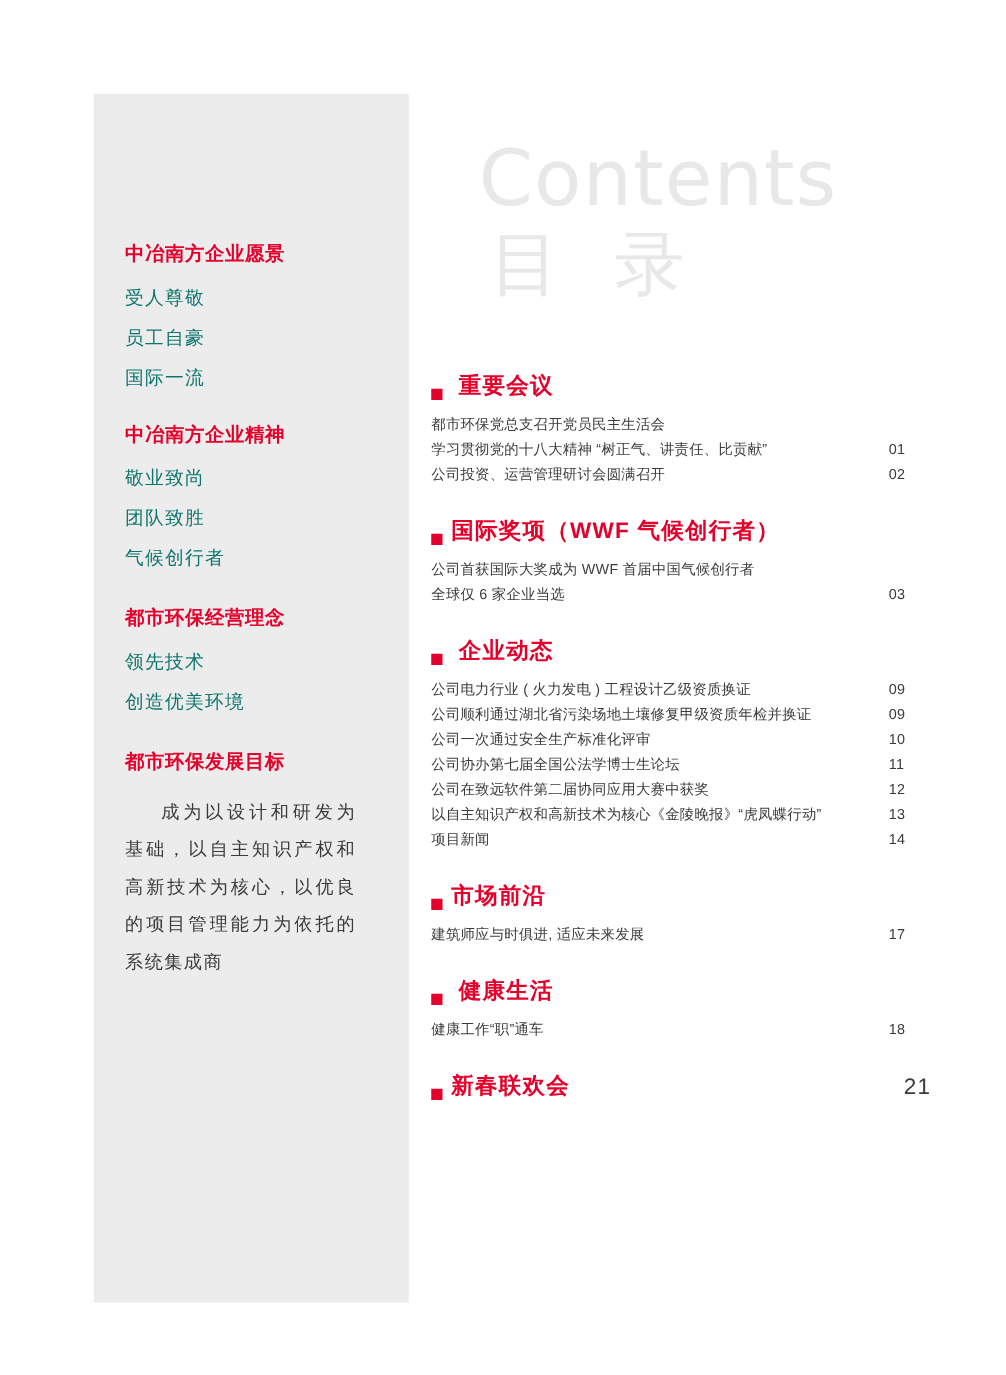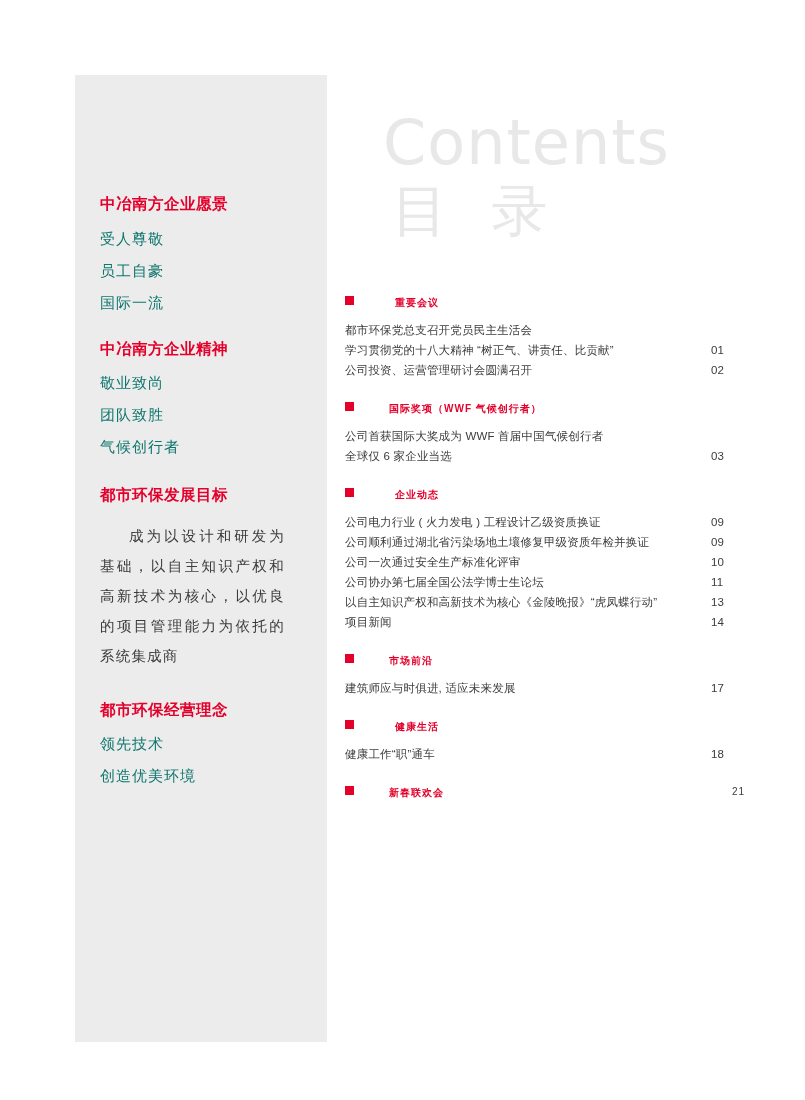--- a/index.html
+++ b/index.html
@@ -90,27 +90,26 @@
     position: absolute;
     left: 345px;
     top: 296px;
     width: 400px;
   }
   .toc-section {
     margin-bottom: 4px;
   }
   .toc-sec-head {
     display: flex;
-    align-items: flex-start;
+    align-items: flex-end;
     color: #e4002b;
-    font-size: 10px;
+    font-size: 18px;
     font-weight: bold;
     letter-spacing: 1px;
     margin-bottom: 10px;
-    gap: 28px;
   }
   .sq {
     display: inline-block;
     width: 9px;
     height: 9px;
     background: #e4002b;
     margin-right: 7px;
     flex: 0 0 auto;
   }
   .toc-sec-head .sq-gap {
@@ -158,30 +157,30 @@
     </div>
 
     <div class="lp-block" style="margin-top:28px;">
       <div class="lp-heading">中冶南方企业精神</div>
       <div class="lp-line">敬业致尚</div>
       <div class="lp-line">团队致胜</div>
       <div class="lp-line">气候创行者</div>
     </div>
 
     <div class="lp-block" style="margin-top:30px;">
-      <div class="lp-heading">都市环保发展目标</div>
-      <div class="lp-para">成为以设计和研发为基础，以自主知识产权和高新技术为核心，以优良的项目管理能力为依托的系统集成商</div>
-    </div>
-
-    <div class="lp-block" style="margin-top:30px;">
       <div class="lp-heading">都市环保经营理念</div>
       <div class="lp-line">领先技术</div>
       <div class="lp-line">创造优美环境</div>
     </div>
 
+    <div class="lp-block" style="margin-top:30px;">
+      <div class="lp-heading">都市环保发展目标</div>
+      <div class="lp-para">成为以设计和研发为基础，以自主知识产权和高新技术为核心，以优良的项目管理能力为依托的系统集成商</div>
+    </div>
+
   </div>
 
   <div class="contents-title">Contents</div>
   <div class="contents-title-cn">目 录</div>
 
   <div class="toc">
 
     <div class="toc-section">
       <div class="toc-sec-head">
         <span class="sq sq-gap"></span>
@@ -233,20 +232,24 @@
         <span class="txt">公司顺利通过湖北省污染场地土壤修复甲级资质年检并换证</span>
         <span class="pg">09</span>
       </div>
       <div class="toc-row">
         <span class="txt">公司一次通过安全生产标准化评审</span>
         <span class="pg">10</span>
       </div>
       <div class="toc-row">
         <span class="txt">公司协办第七届全国公法学博士生论坛</span>
         <span class="pg">11</span>
+      </div>
+      <div class="toc-row">
+        <span class="txt">公司在致远软件第二届协同应用大赛中获奖</span>
+        <span class="pg">12</span>
       </div>
       <div class="toc-row">
         <span class="txt">以自主知识产权和高新技术为核心《金陵晚报》“虎凤蝶行动”</span>
         <span class="pg">13</span>
       </div>
       <div class="toc-row">
         <span class="txt">项目新闻</span>
         <span class="pg">14</span>
       </div>
     </div>

